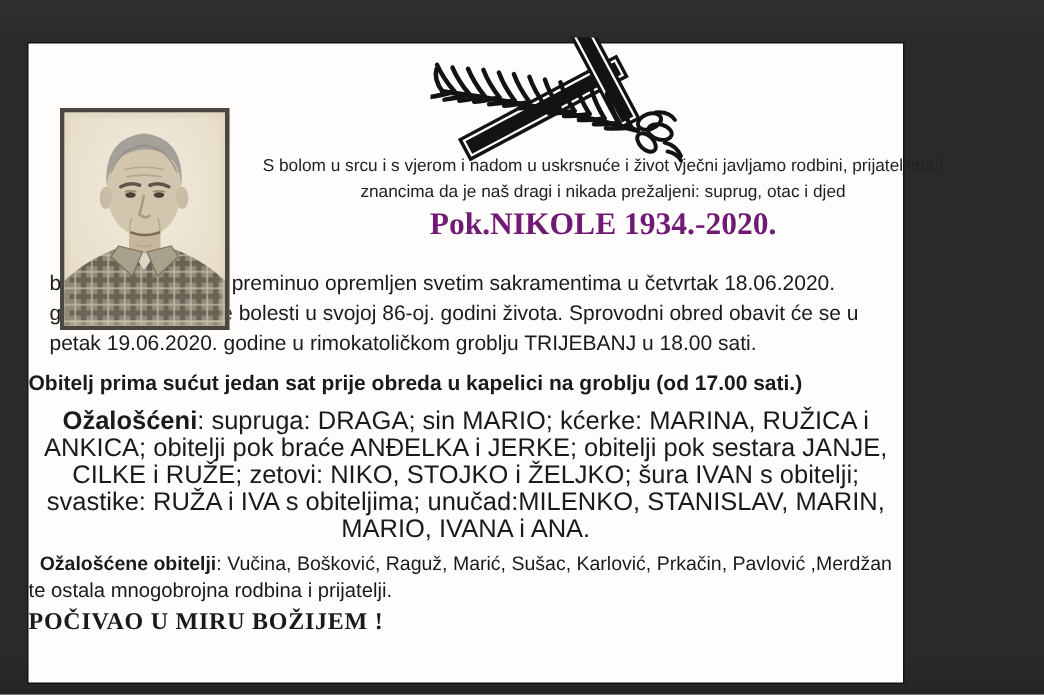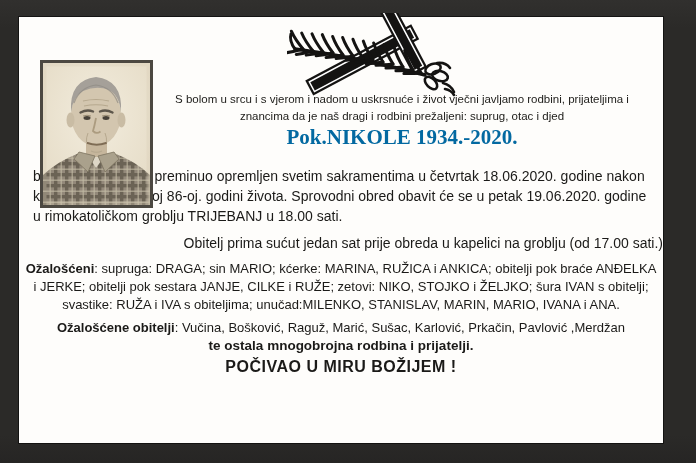--- a/index.html
+++ b/index.html
@@ -9,22 +9,22 @@
     font-family: "Liberation Sans", "DejaVu Sans", sans-serif;
     color: #1b1a18;
   }
   .stage {
     position: relative;
     width: 696px; height: 463px;
     background: linear-gradient(180deg, #31302e 0%, #2b2a28 6%, #2b2a28 94%, #262524 100%);
   }
   .paper {
     position: absolute;
-    left: 19px; top: 17px;
-    width: 644px; height: 426px;
+    left: 19px; top: 29px;
+    width: 583px; height: 426px;
     background: #fefdfb;
     box-shadow: 0 0 0 1px rgba(0,0,0,0.55);
   }
   
   .photo {
     position: absolute;
     left: 21px; top: 43px;
     width: 113px; height: 148px;
     border: 3px solid #4c4841;
     box-shadow: inset 0 0 0 1px #cfc6b2;
@@ -58,66 +58,65 @@
     font-size: 44px;
     line-height: 46px;
     letter-spacing: 1px;
     color: #121110;
   }
   .lineage {
     font-family: "Liberation Serif", "DejaVu Serif", serif;
     font-weight: bold;
     font-size: 21px;
     line-height: 25px;
-    color: #0369a1;
+    color: #701a75;
     text-align: center;
   }
   
   .announce {
     margin-top: 16px;
     padding: 0 14px;
     text-align: left;
     font-size: 14px;
     line-height: 20px;
   }
   .condolence {
     margin-top: 10px;
-    text-align: right;
+    text-align: left;
     font-size: 14px;
-    font-weight: normal;
+    font-weight: bold;
     line-height: 15px;
     white-space: nowrap;
   }
   .mourners {
     margin-top: 9px;
     padding: 0 6px;
     text-align: center;
-    font-size: 13px;
+    font-size: 17px;
     line-height: 18px;
   }
   .families {
     margin-top: 5px;
     text-align: center;
     font-size: 13px;
     line-height: 18px;
     white-space: nowrap;
   }
   .families-line {
-    text-align: center;
+    text-align: left;
     font-size: 13.5px;
     line-height: 18px;
-    font-weight: bold;
   }
   .closing {
     margin-top: 4px;
-    text-align: center;
     font-size: 16px;
     font-weight: bold;
     line-height: 16px;
     letter-spacing: 0.5px;
+    font-family: Liberation Serif, serif;
   }
   b { font-weight: bold; }
 </style>
 </head>
 <body>
 
 <div class="stage">
   <div class="paper">
 
     <div class="photo">
@@ -218,21 +217,21 @@
             <path d="M156 70 q8 2 11 9"></path>
             <path d="M150 50 q9 -1 13 5"></path>
             <path d="M158 76 q6 1 9 6"></path>
           </g>
         </g>
       </svg>
     </div>
 
     <div class="head-text">
       <div class="intro">S bolom u srcu i s vjerom i nadom u uskrsnuće i život vječni javljamo rodbini, prijateljima i</div>
-      <div class="intro">znancima da je naš dragi i rodbini prežaljeni: suprug, otac i djed</div>
+      <div class="intro">znancima da je naš dragi i nikada prežaljeni: suprug, otac i djed</div>
       <div class="lineage">Pok.NIKOLE 1934.-2020.</div>
     </div>
 
     <p class="announce">blago u Gospodinu preminuo opremljen svetim sakramentima u četvrtak 18.06.2020. godine nakon kraće bolesti u svojoj 86-oj. godini života. Sprovodni obred obavit će se u petak 19.06.2020. godine u rimokatoličkom groblju TRIJEBANJ u 18.00 sati.</p>
 
     <p class="condolence">Obitelj prima sućut jedan sat prije obreda u kapelici na groblju (od 17.00 sati.)</p>
 
     <p class="mourners"><b>Ožalošćeni</b><span>: supruga: DRAGA; sin MARIO; kćerke: MARINA, RUŽICA i ANKICA; obitelji pok braće ANĐELKA i JERKE; obitelji pok sestara JANJE, CILKE i RUŽE; zetovi: NIKO, STOJKO i ŽELJKO; šura IVAN s obitelji; svastike: RUŽA i IVA s obiteljima; unučad:MILENKO, STANISLAV, MARIN, MARIO, IVANA i ANA.</span></p>
 
     <p class="families"><b>Ožalošćene obitelji</b><span>: Vučina, Bošković, Raguž, Marić, Sušac, Karlović, Prkačin, Pavlović ,Merdžan</span></p>

